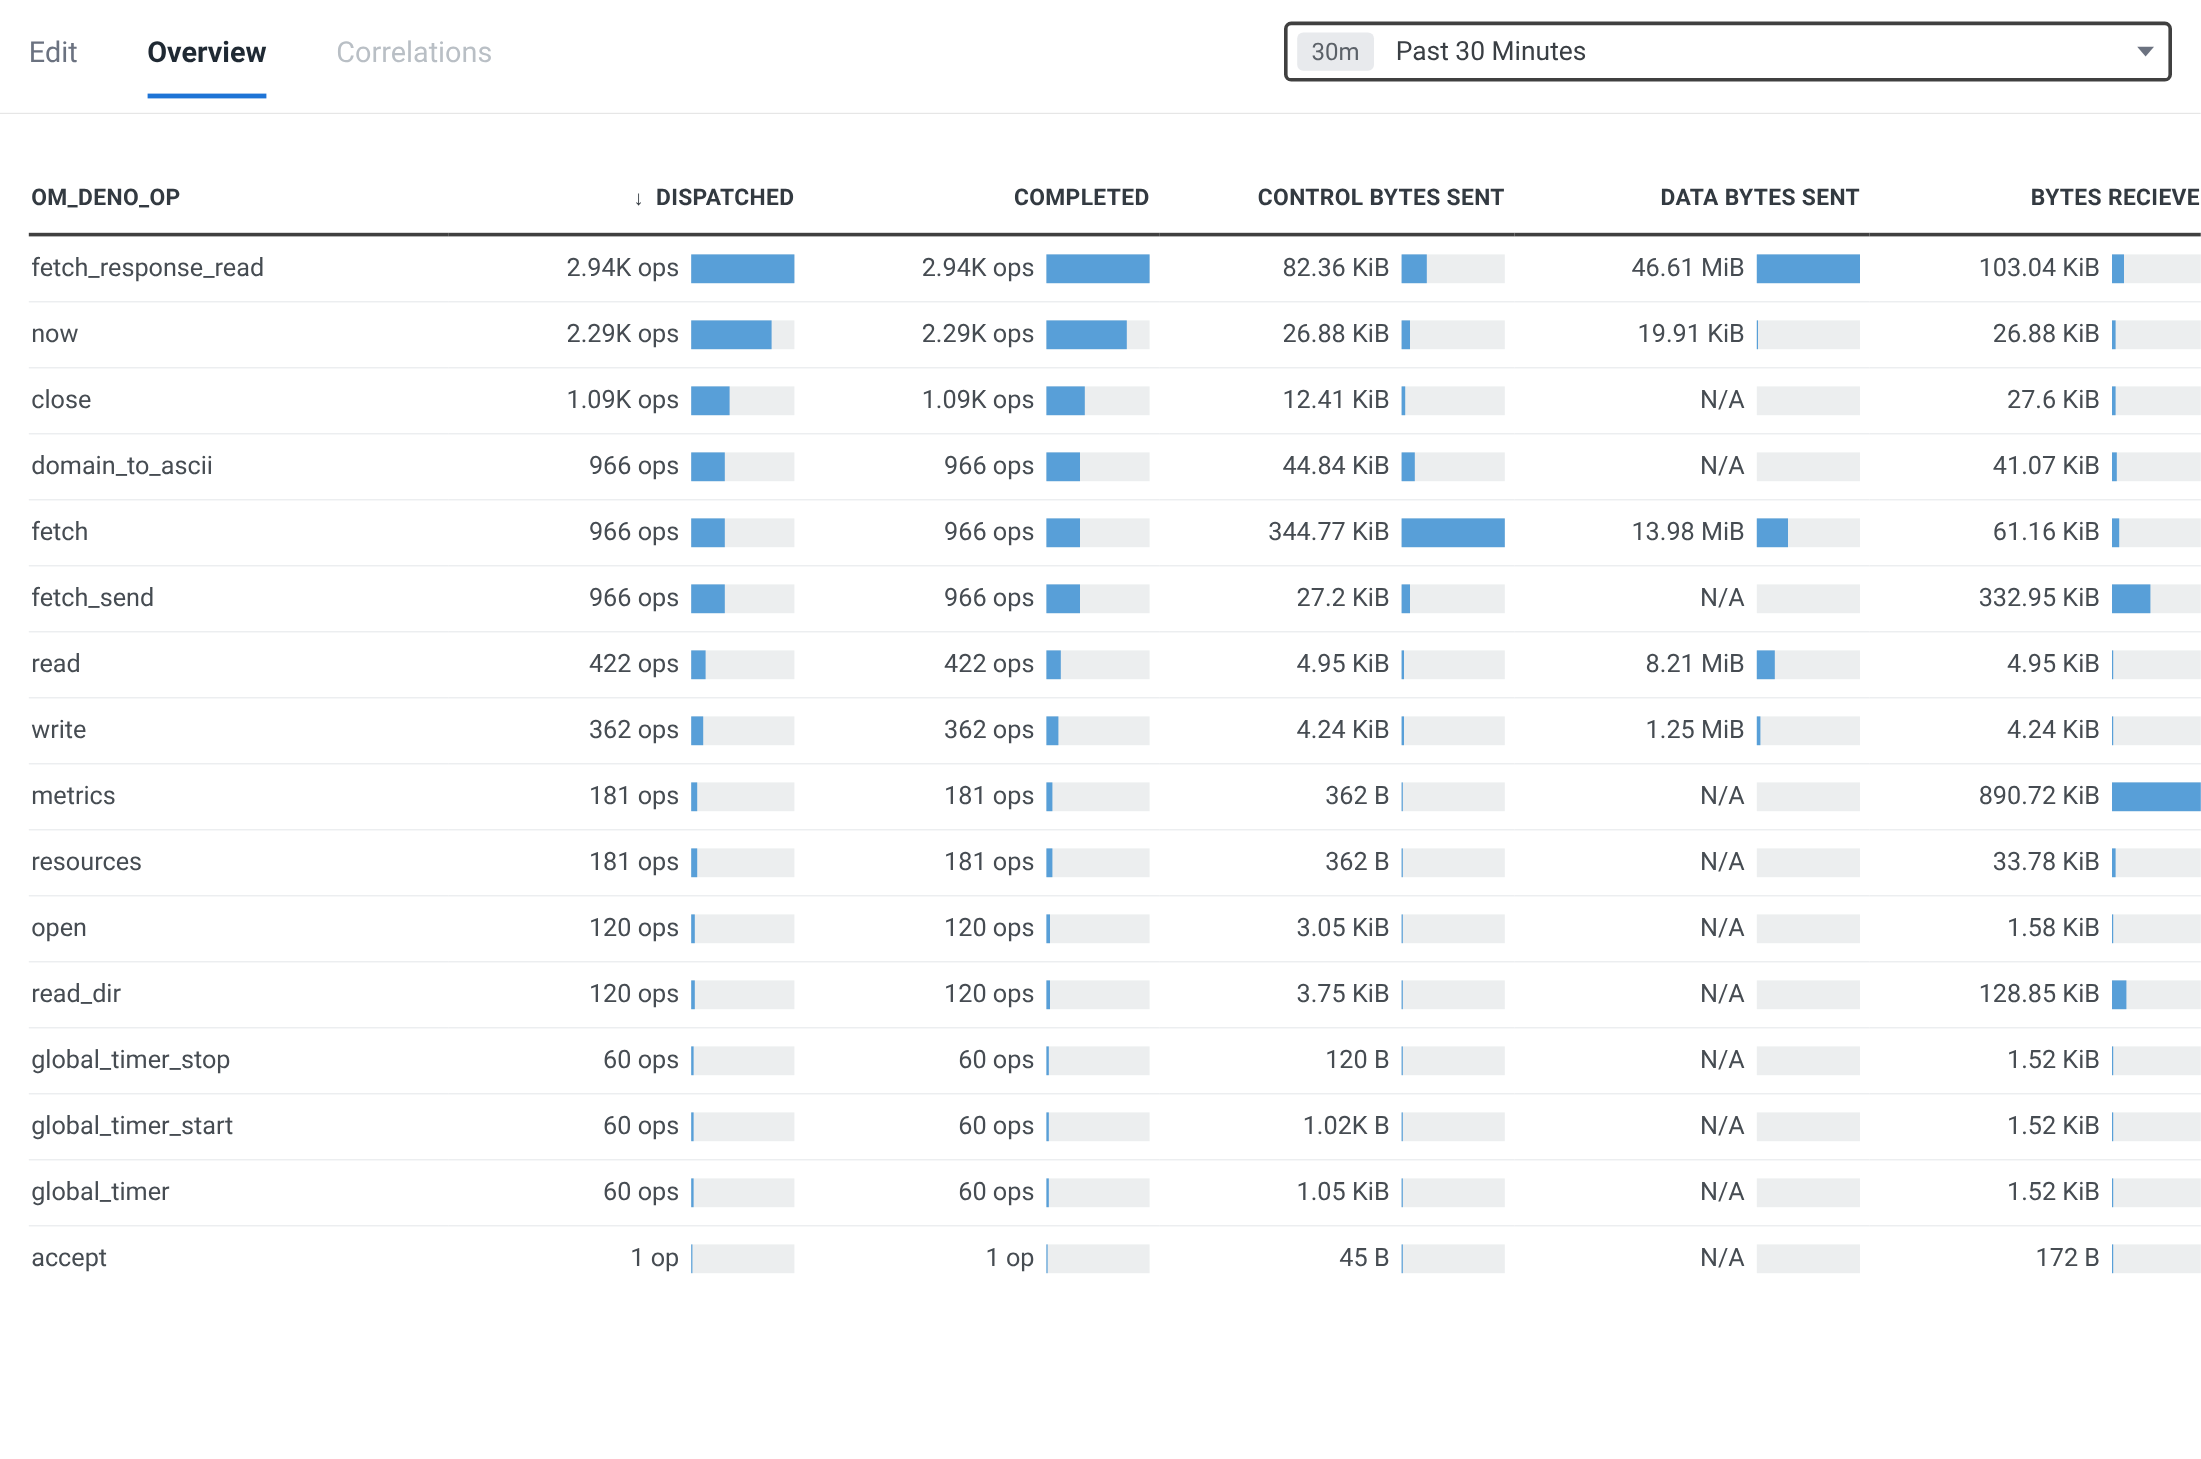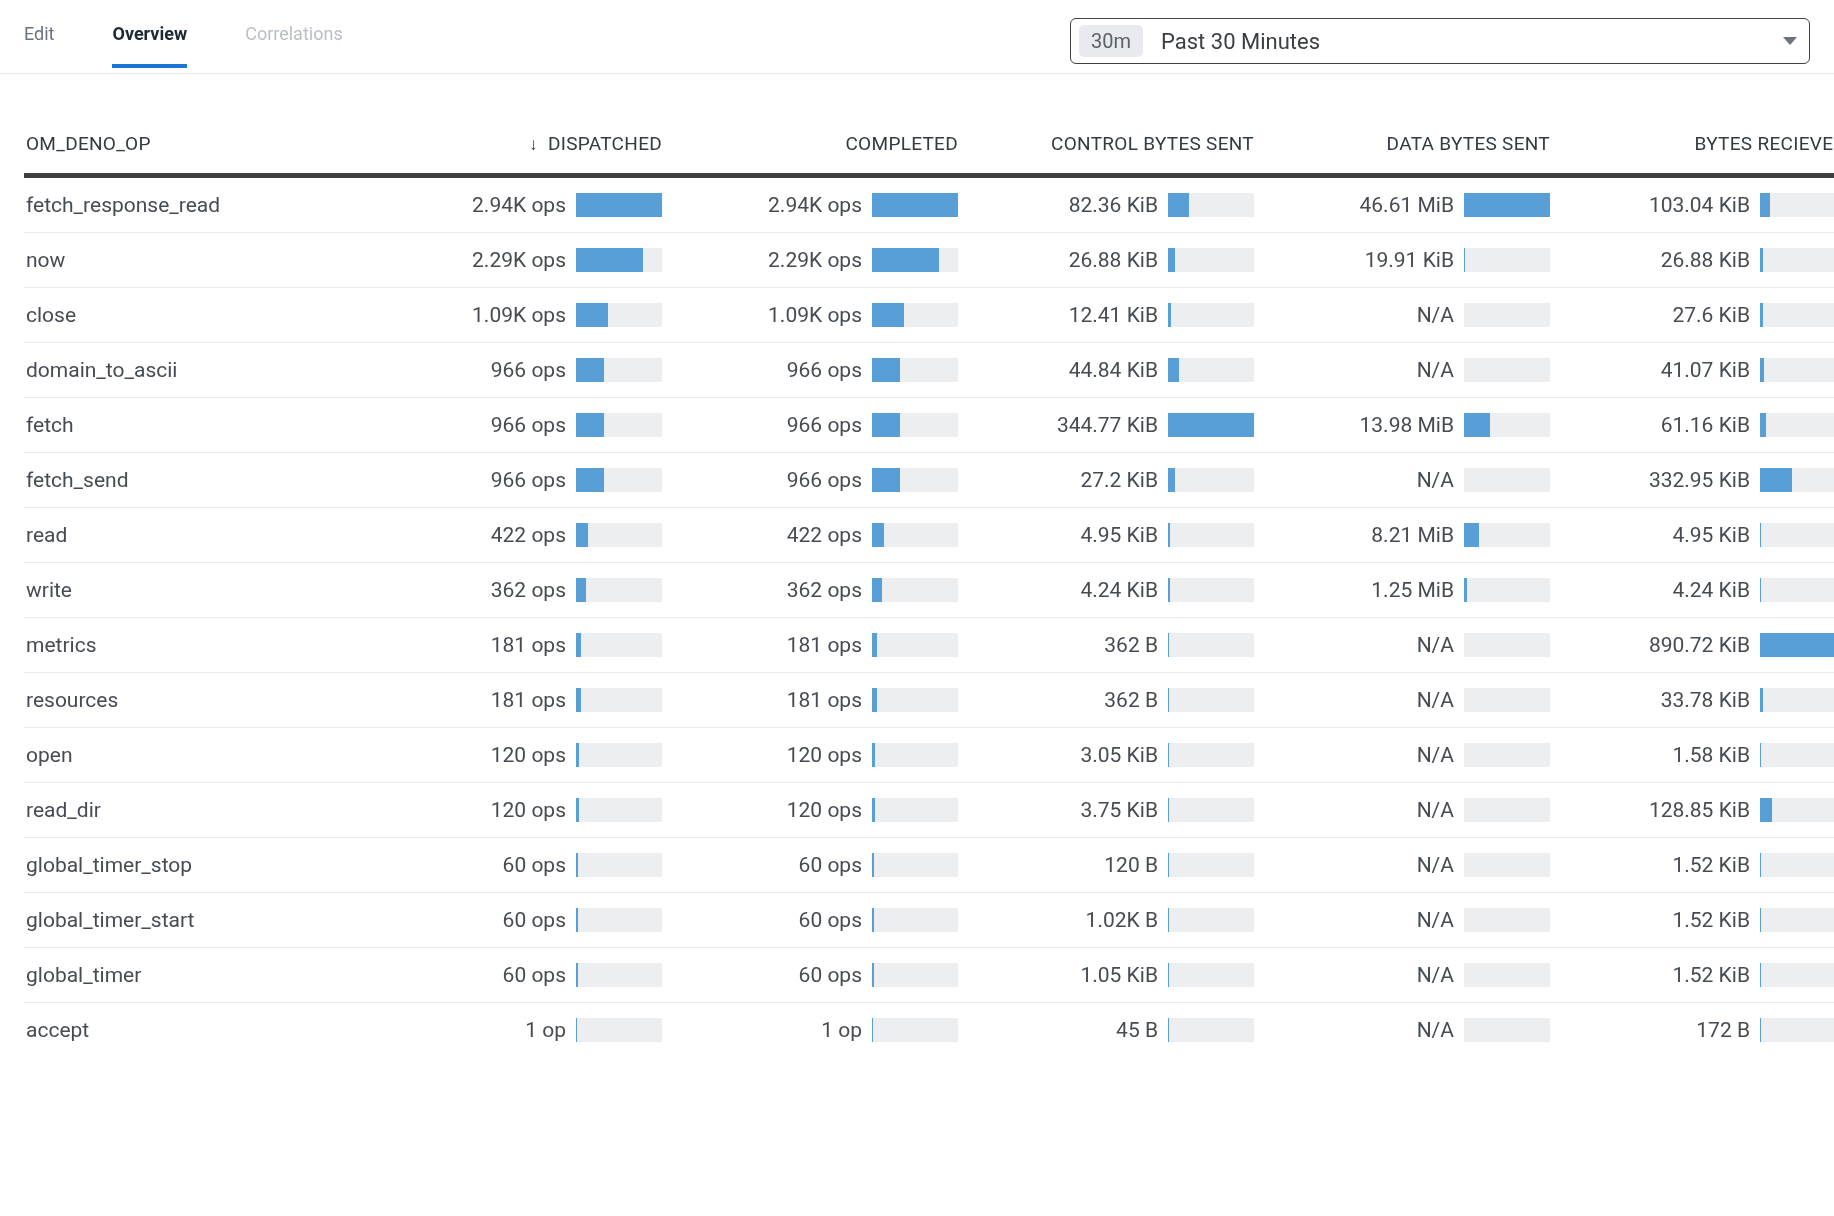--- a/index.html
+++ b/index.html
@@ -12,40 +12,40 @@
   }
   .topbar {
     display: flex;
     align-items: center;
     padding: 18px 24px 0 24px;
     border-bottom: 1px solid #e6e6e6;
   }
   .tabs { display: flex; gap: 58px; align-items: center; flex: 1; }
   .tab {
     color: #6b7280;
-    font-size: 18px;
+    font-size: 24px;
     padding-bottom: 20px;
     cursor: pointer;
     border-bottom: 4px solid transparent;
   }
   .tab.active {
     color: #1f2933;
     font-weight: 700;
     border-bottom-color: #1e74d6;
     text-align: center;
   }
   .tab.disabled { color: #b9bfc5; }
   .time-picker {
     display: flex;
     align-items: center;
-    border: 1px solid #404040;
+    border: 3px solid #404040;
     border-radius: 6px;
     padding: 6px 12px 6px 8px;
     min-width: 740px;
-    margin-bottom: 9px;
+    margin-bottom: 26px;
     cursor: pointer;
     color: #3a3f44;
     font-size: 22px;
   }
   .time-badge {
     background: #e8eaed;
     border-radius: 5px;
     padding: 4px 12px;
     font-size: 20px;
     color: #5b6168;
@@ -66,24 +66,24 @@
     margin-bottom: 42px;
   }
   table.ops {
     width: 100%;
     border-collapse: collapse;
     table-layout: fixed;
   }
   thead th {
     text-align: right;
     font-size: 19px;
-    font-weight: 400;
+    font-weight: 700;
     color: #333a41;
     padding: 12px 8px 18px 8px;
-    border-bottom: 5px solid #404040;
+    border-bottom: 3px solid #404040;
     letter-spacing: 0.3px;
   }
   thead th.col-name { text-align: left; padding-left: 2px; }
   thead th .sort-arrow { margin-right: 10px; font-size: 17px; }
   tbody td {
     padding: 15px 8px 15px 8px;
     border-top: 1px solid #e8eaed;
     font-size: 21px;
     color: #464c52;
     white-space: nowrap;

